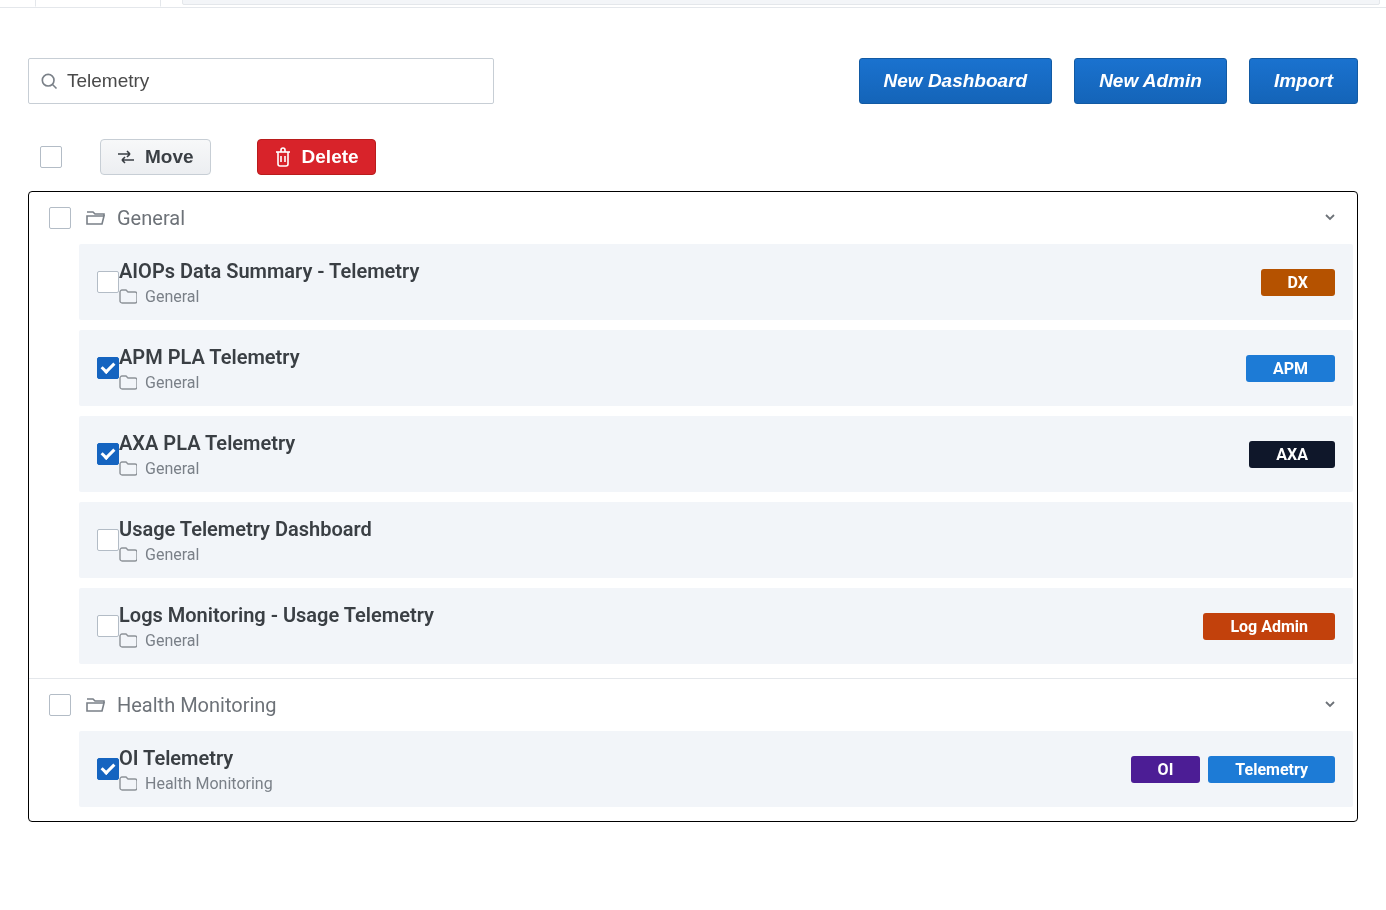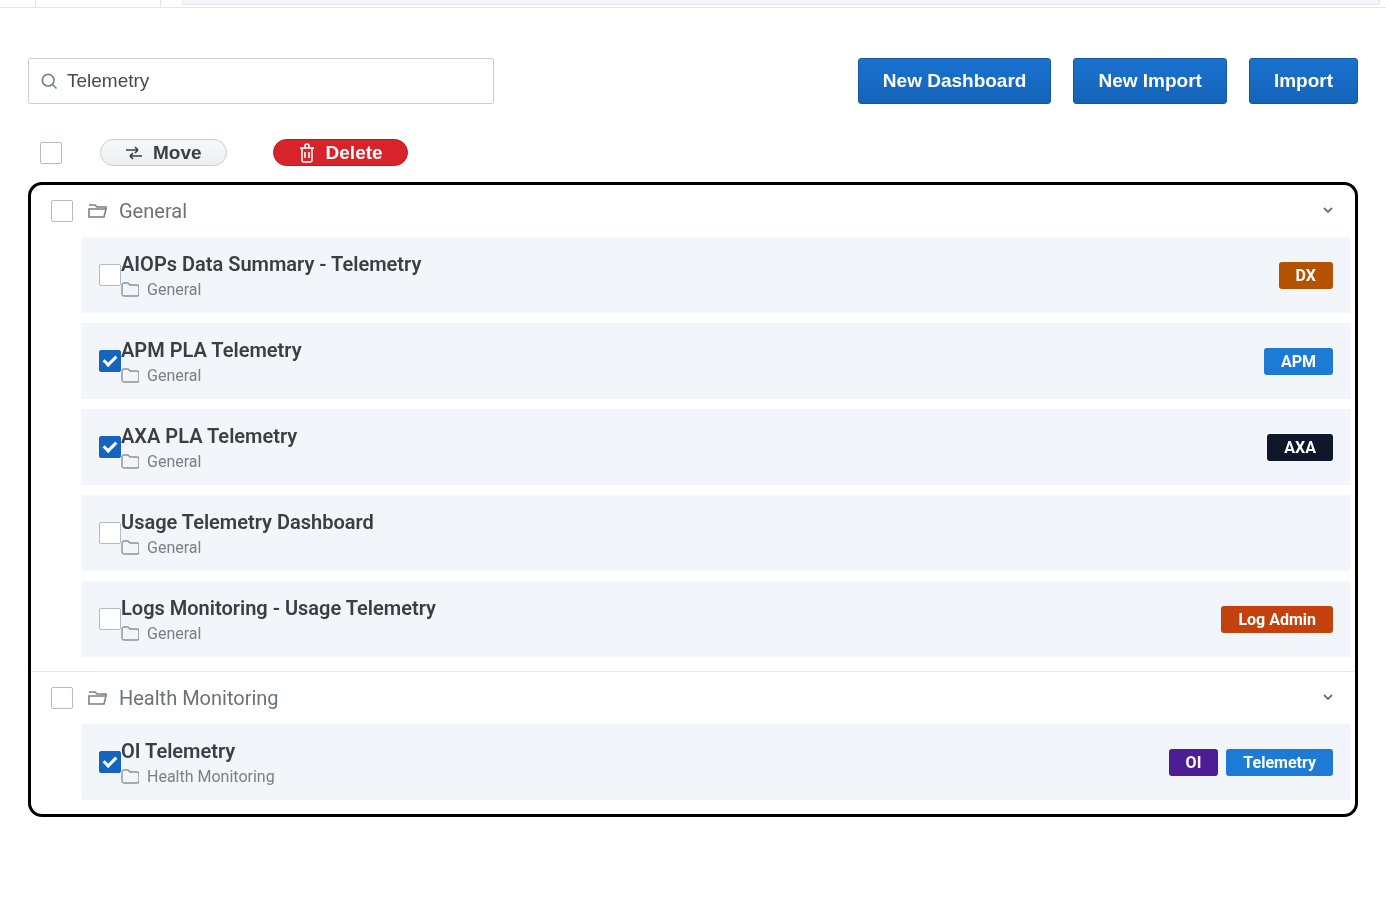--- a/index.html
+++ b/index.html
@@ -53,61 +53,61 @@
     .btn {
       height: 46px;
       padding: 0 24px;
       font-size: 19px;
       font-weight: 600;
       color: #fff;
       background: linear-gradient(#1a72cf, #1464b8);
       border: 1px solid #125aa3;
       border-radius: 3px;
       cursor: pointer;
-      display:flex; align-items:center; justify-content:center;
+      display:flex; align-items:center; justify-content:center;font-style:italic;
     }
 
     .second-row {
       display:flex; align-items:center; gap:12px; margin-top:35px;
       padding-left:12px;
     }
     .checkbox {
       width: 22px; height:22px; border:1.5px solid #b3bcc6; border-radius:2px; background:#fff; cursor:pointer; display:flex; align-items:center; justify-content:center; flex-shrink:0;
     }
     .checkbox.checked { background:#1564c0; border-color:#1564c0; }
     .checkbox.checked::after { content:''; width:5px; height:10px; border:solid #fff; border-width:0 3px 3px 0; transform:rotate(45deg); margin-top:-3px; }
 
     .sec-btn {
-      height:27px; padding:0 24px; font-size:19px; font-weight:600;
-      border-radius:14px; cursor:pointer;
+      height:36px; padding:0 16px; font-size:19px; font-weight:600;
+      border-radius:4px; cursor:pointer;
       display:flex; align-items:center; gap:10px;
     }
     .btn-move { background:linear-gradient(#f7f8f9,#eceef1); border:1px solid #c7ced5; color:#3a3f44; margin-left:26px;}
     .btn-delete { background:#d8232a; border:1px solid #b91c1c; color:#fff; margin-left:34px;justify-content:space-between;}
 
-    .list-area { margin-top:16px; border:3px solid #000000; border-radius:14px; }
+    .list-area { margin-top:16px; border:1px solid #000000; border-radius:4px; }
 
     .folder-header {
       display:flex; align-items:center; padding:14px 20px; gap:14px;
     }
     .folder-label { font-size:20px; color:#6d7278; display:flex; align-items:center; gap:10px; flex:1;}
     .folder-expand { color:#6d7278; cursor:pointer; }
 
     .items-wrap { padding:0 4px 4px 50px;}
     .item-row {
       background:#f2f5f9; border-radius:2px; margin-bottom:10px;
       display:flex; align-items:center; padding:14px 18px; 
       min-height:76px;
     }
     .item-title { font-size:20px; font-weight:600; color:#3a3f44; margin-bottom:4px;}
     .item-sub { font-size:16px; color:#7a8088; display:flex; align-items:center; gap:8px;}
     .item-body { flex:1; }
     .tags { display:flex; gap:8px; }
     .tag {
-      padding:4px 17px; font-size:16px; font-weight:700; color:#fff; border-radius:3px;
+      padding:4px 27px; font-size:16px; font-weight:700; color:#fff; border-radius:3px;
     }
 
     .folder-icon-closed, .folder-icon-open { display:inline-flex; }
   </style>
 </head>
 <body>
 
 <div class="top-bar">
   <div class="top-accent-small"></div>
   <div class="top-accent-large"></div>
@@ -118,21 +118,21 @@
   <div class="toolbar-row">
     <div class="search-wrap">
       <svg width="20" height="20" viewBox="0 0 24 24" fill="none" stroke="#7a8088" stroke-width="2">
           <circle cx="11" cy="11" r="7"></circle>
           <line x1="21" y1="21" x2="16.2" y2="16.2"></line>
         </svg>
       <input type="text" value="Telemetry" style="">
     </div>
     <div class="btn-row">
       <button class="btn">New Dashboard</button>
-      <button class="btn">New Import</button>
+      <button class="btn">New Admin</button>
       <button class="btn">Import</button>
     </div>
   </div>
 
   <div class="second-row">
     <div class="checkbox"></div>
     <button class="sec-btn btn-move">
       <svg width="18" height="14" viewBox="0 0 18 14" fill="none" stroke="#3a3f44" stroke-width="1.6">
           <path d="M1 4 L13 4 M13 4 L10 1 M13 4 L10 7"></path>
           <path d="M17 10 L5 10 M5 10 L8 7 M5 10 L8 13"></path>

